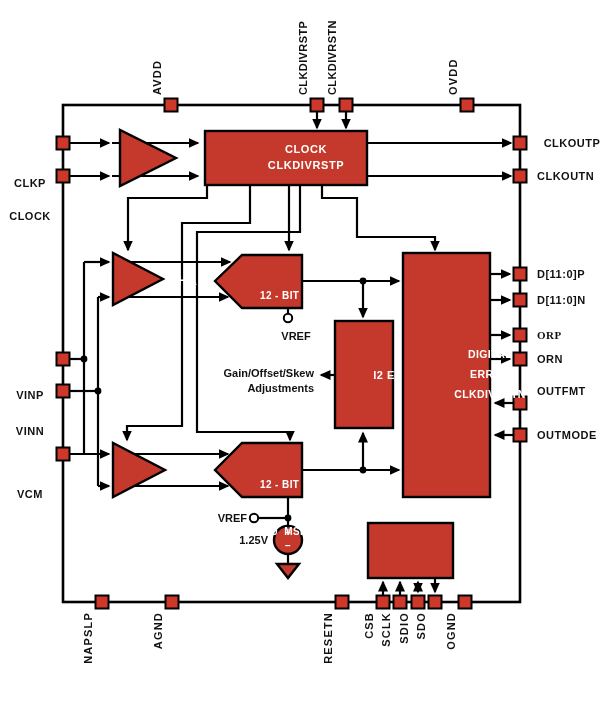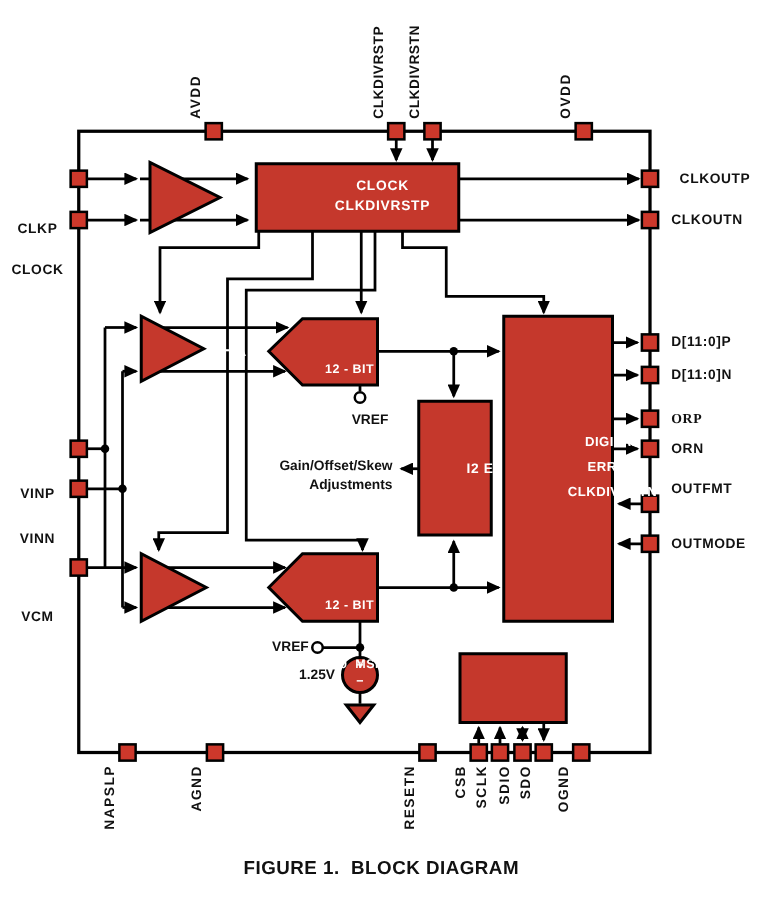--- a/index.html
+++ b/index.html
@@ -220,15 +220,14 @@
   <div class="anno" style="left:266px;top:329px;width:60px;text-align:center;">VREF</div>
   <div class="anno anno-r" style="left:187px;top:511px;width:60px;">VREF</div>
   <div class="anno anno-r" style="left:208px;top:533px;width:60px;">1.25V</div>
   <div class="anno anno-r" style="left:164px;top:366px;width:150px;">
     <div>Gain/Offset/Skew</div>
     <div>Adjustments</div>
   </div>
   <div class="srcsign" style="left:281px;top:528px;">+</div>
   <div class="srcsign" style="left:281px;top:541px;">−</div>
 
-  <div class="caption">FIGURE 1.  BLOCK DIAGRAM</div>
 
 </div>
 
 </body></html>

